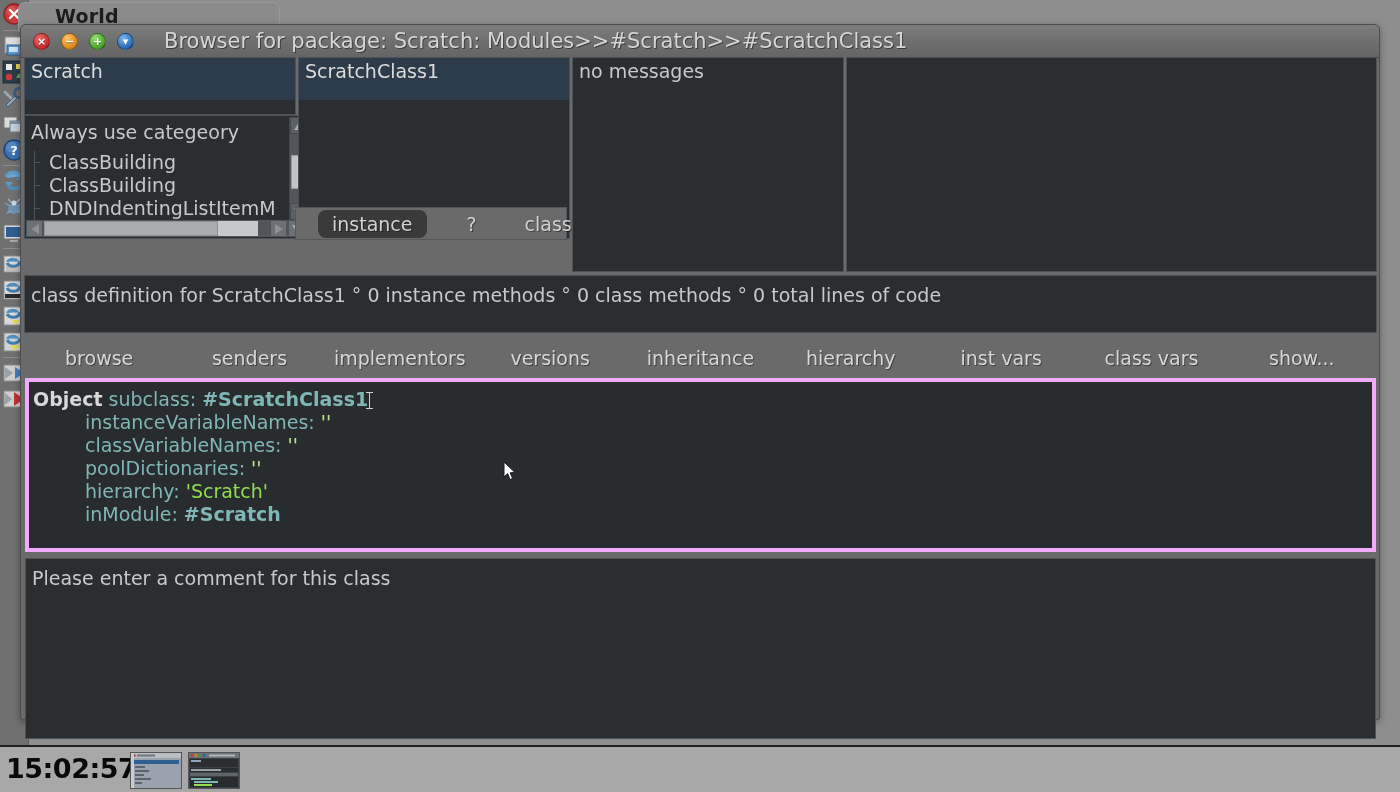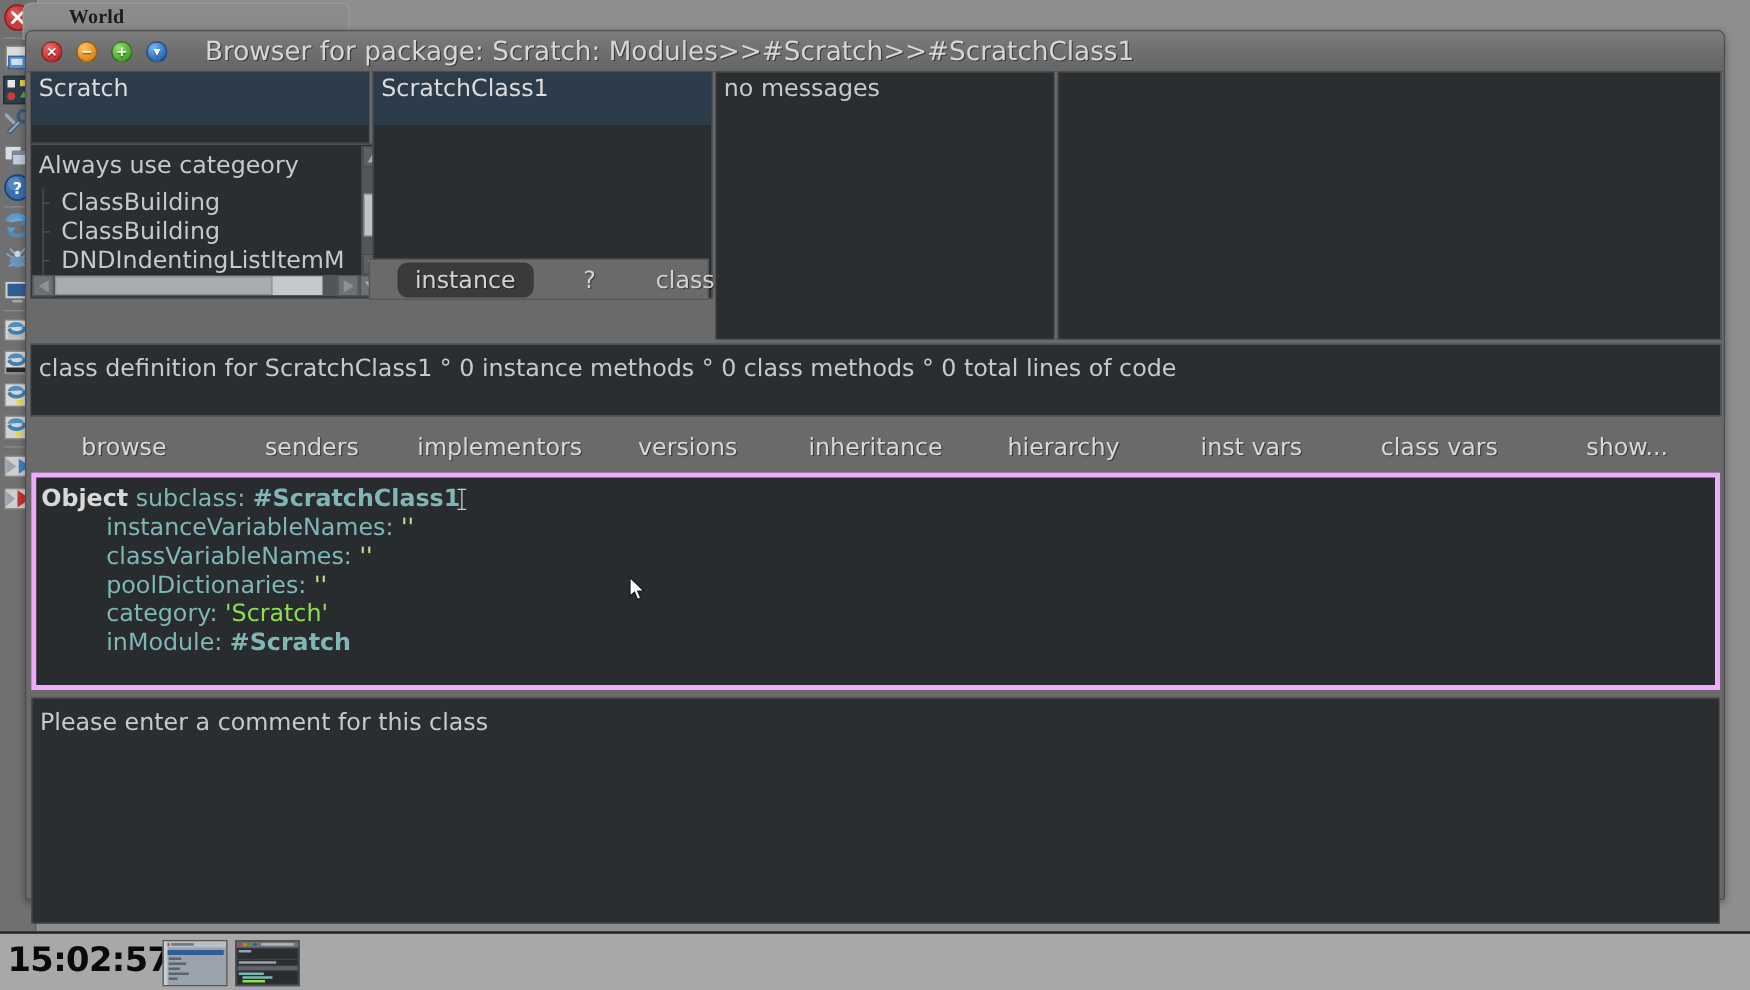--- a/index.html
+++ b/index.html
@@ -33,23 +33,22 @@
   
   .world-win {
     position: absolute; left: 18px; top: 2px; width: 262px; height: 30px;
     background: #8b8b8b;
     border-radius: 7px 7px 0 0;
     border: 1px solid #9a9a9a;
     box-sizing: border-box;
   }
   .world-title {
     position: absolute; left: 36px; top: 2px;
-    font-size: 16px; font-weight: bold; color: #1c1c1c;
+    font-size: 19px; font-weight: bold; color: #1c1c1c;
     letter-spacing: 0.2px;
-    font-family: Liberation Serif, serif;
   }
 
   
   .browser-win {
     position: absolute; left: 20px; top: 24px; width: 1360px; height: 696px;
     background: #6a6a6a;
     border: 1px solid #4e4e4e;
     border-radius: 6px 6px 3px 3px;
     box-sizing: border-box;
     box-shadow: 0 2px 7px rgba(0,0,0,0.35);
@@ -491,21 +490,21 @@
       <div class="bbtn">inst vars</div>
       <div class="bbtn">class vars</div>
       <div class="bbtn">show...</div>
     </div>
 
     <div class="codepane">
       <div class="codeline"><span class="k-obj">Object</span><span class="k-sel"> subclass: </span><span class="k-sym">#ScratchClass1</span><span class="caret"></span></div>
       <div class="codeline"><span class="indent"></span><span class="k-sel">instanceVariableNames: </span><span class="k-str">''</span></div>
       <div class="codeline"><span class="indent"></span><span class="k-sel">classVariableNames: </span><span class="k-str">''</span></div>
       <div class="codeline"><span class="indent"></span><span class="k-sel">poolDictionaries: </span><span class="k-str">''</span></div>
-      <div class="codeline"><span class="indent"></span><span class="k-sel">category: </span><span class="k-str2">'Scratch'</span></div>
+      <div class="codeline"><span class="indent"></span><span class="k-sel">hierarchy: </span><span class="k-str2">'Scratch'</span></div>
       <div class="codeline"><span class="indent"></span><span class="k-sel">inModule: </span><span class="k-sym">#Scratch</span></div>
     </div>
 
     <div class="commentpane">
       <div class="txt">Please enter a comment for this class</div>
     </div>
   </div>
 
   <div class="cursor">
     <svg width="14" height="21" viewBox="0 0 14 21">

